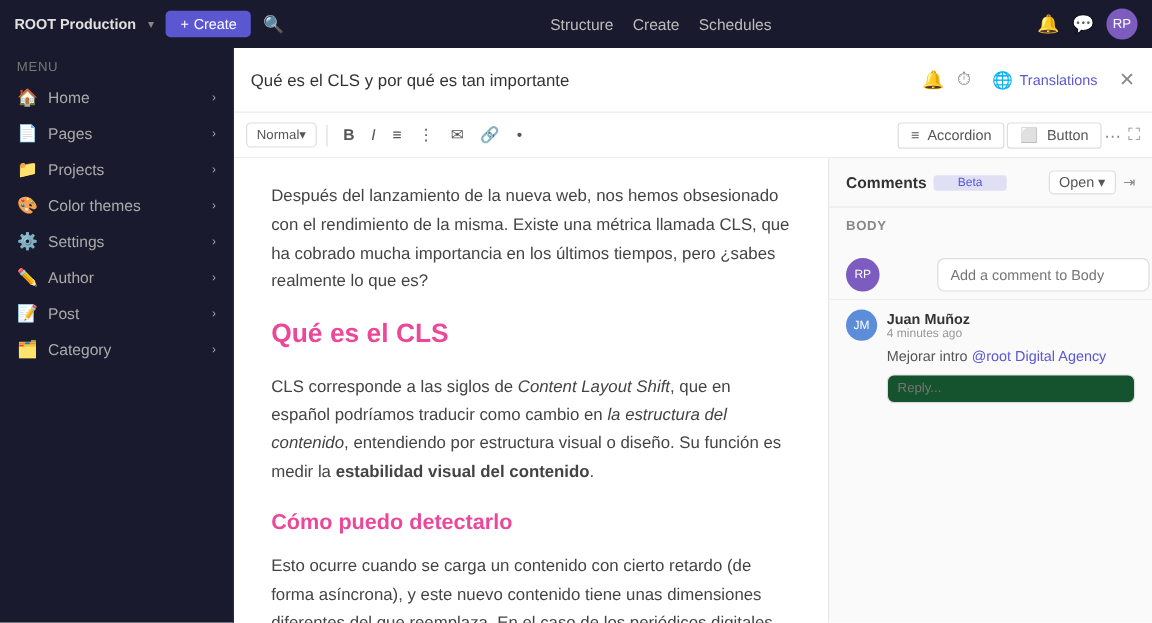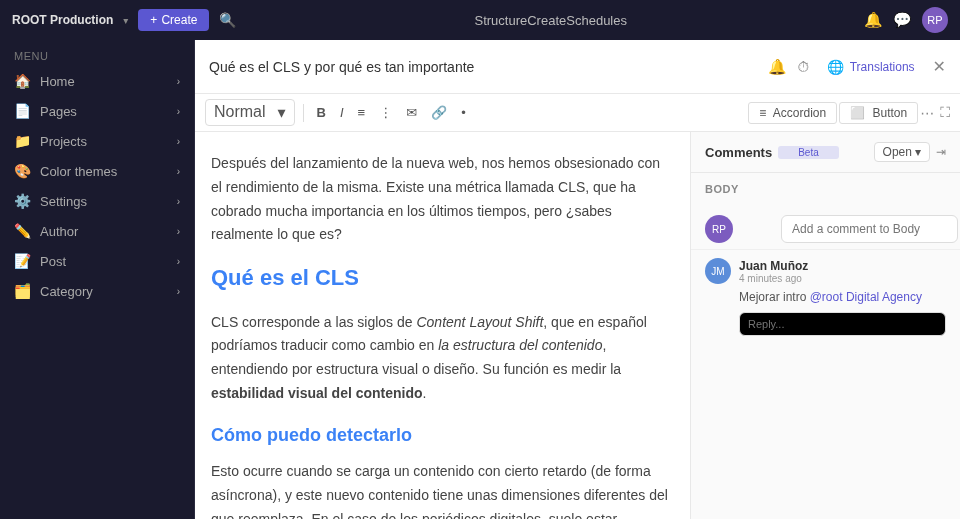--- a/index.html
+++ b/index.html
@@ -9,21 +9,21 @@
     .top-bar {
       height: 40px;
       background: #1a1a2e;
       display: flex;
       align-items: center;
       justify-content: space-between;
       padding: 0 12px;
       color: #ccc;
     }
     .top-bar-left { display: flex; align-items: center; gap: 10px; }
-    .top-bar-center { display: flex; align-items: center; color: #aaa; font-size: 13px; }
+    .top-bar-center { display: flex; align-items: center; gap: 16px; color: #aaa; font-size: 13px; }
     .top-bar-right { display: flex; align-items: center; gap: 10px; }
     .brand-logo { font-size: 12px; font-weight: 600; color: #e0e0e0; }
     .top-nav-item { cursor: pointer; font-size: 13px; color: #bbb; }
     .btn-create {
       background: #5b57d1; color: white; border: none;
       padding: 4px 12px; border-radius: 4px; font-size: 12px; cursor: pointer;
       display: flex; align-items: center; gap: 4px;
     }
     .search-icon-top { color: #aaa; font-size: 14px; cursor: pointer; }
     .avatar-circle {
@@ -66,42 +66,42 @@
     }
     .close-btn { font-size: 16px; color: #888; cursor: pointer; }
 
     
     .format-toolbar {
       height: 38px; background: #fff; border-bottom: 1px solid #e8e8e8;
       display: flex; align-items: center; padding: 0 10px; gap: 4px;
     }
     .fmt-dropdown {
       border: 1px solid #ddd; border-radius: 4px; padding: 3px 8px;
-      font-size: 16px; color: #555; cursor: pointer; display: flex; align-items: flex-start; gap: 12px;
+      font-size: 11px; color: #555; cursor: pointer; display: flex; align-items: flex-end; gap: 0;
       background: #fff;
     }
     .fmt-divider { width: 1px; height: 18px; background: #ddd; margin: 0 4px; }
     .fmt-btn {
       border: none; background: none; padding: 3px 5px;
       font-size: 13px; cursor: pointer; color: #555; border-radius: 3px;
     }
     .block-btns { display: flex; align-items: center; gap: 2px; margin-left: auto; }
     .block-btn {
       border: 1px solid #ddd; background: #fff; padding: 3px 10px;
       font-size: 12px; cursor: pointer; color: #555; border-radius: 3px;
     }
     .expand-btn { border: none; background: none; font-size: 14px; cursor: pointer; color: #888; margin-left: 4px; }
     .more-btn { border: none; background: none; font-size: 14px; cursor: pointer; color: #888; }
 
     
     .editor-comments { display: flex; flex: 1; overflow: hidden; }
 
     
-    .editor { flex: 1; padding: 20px 16px; overflow-y: auto; background: #fff; font-size: 14px; line-height: 1.7; color: #333; }
-    .editor h2 { font-size: 22px; font-weight: 700; margin-bottom: 14px; color: #3b82f6; }
+    .editor { flex: 1; padding: 20px 31px; overflow-y: auto; background: #fff; font-size: 14px; line-height: 1.7; color: #333; }
+    .editor h2 { font-size: 22px; font-weight: 700; margin-bottom: 14px; color: #ec4899; }
     .editor p { margin-bottom: 12px; color: #444; }
     .editor strong { font-weight: 700; }
     .editor em { font-style: italic; }
 
     
     .comments-panel {
       width: 270px; border-left: 1px solid #e8e8e8; background: #fafafa;
       display: flex; flex-direction: column; flex-shrink: 0;
     }
     .comments-header {
@@ -148,21 +148,21 @@
       flex-shrink: 0;
     }
     .comment-meta { display: flex; flex-direction: column; }
     .comment-author { font-size: 12px; font-weight: 600; color: #333; }
     .comment-time { font-size: 10px; color: #999; }
     .comment-text { font-size: 12px; color: #555; line-height: 1.5; padding-left: 34px; }
     .comment-text .mention { color: #5b57d1; }
     .comment-reply-input {
       margin-left: 34px; margin-top: 6px;
       border: 1px solid #ddd; border-radius: 6px;
-      padding: 5px 8px; font-size: 11px; color: #aaa; width: calc(100% - 34px); outline: none; background: #000000;
+      padding: 5px 8px; font-size: 11px; color: #aaa; width: calc(100% - 34px); outline: none; background: #14532d;
     }
 
     
     .editor::-webkit-scrollbar { width: 6px; }
     .editor::-webkit-scrollbar-track { background: #f5f5f5; }
     .editor::-webkit-scrollbar-thumb { background: #ccc; border-radius: 3px; }
   </style>
 </head>
 <body>
 

